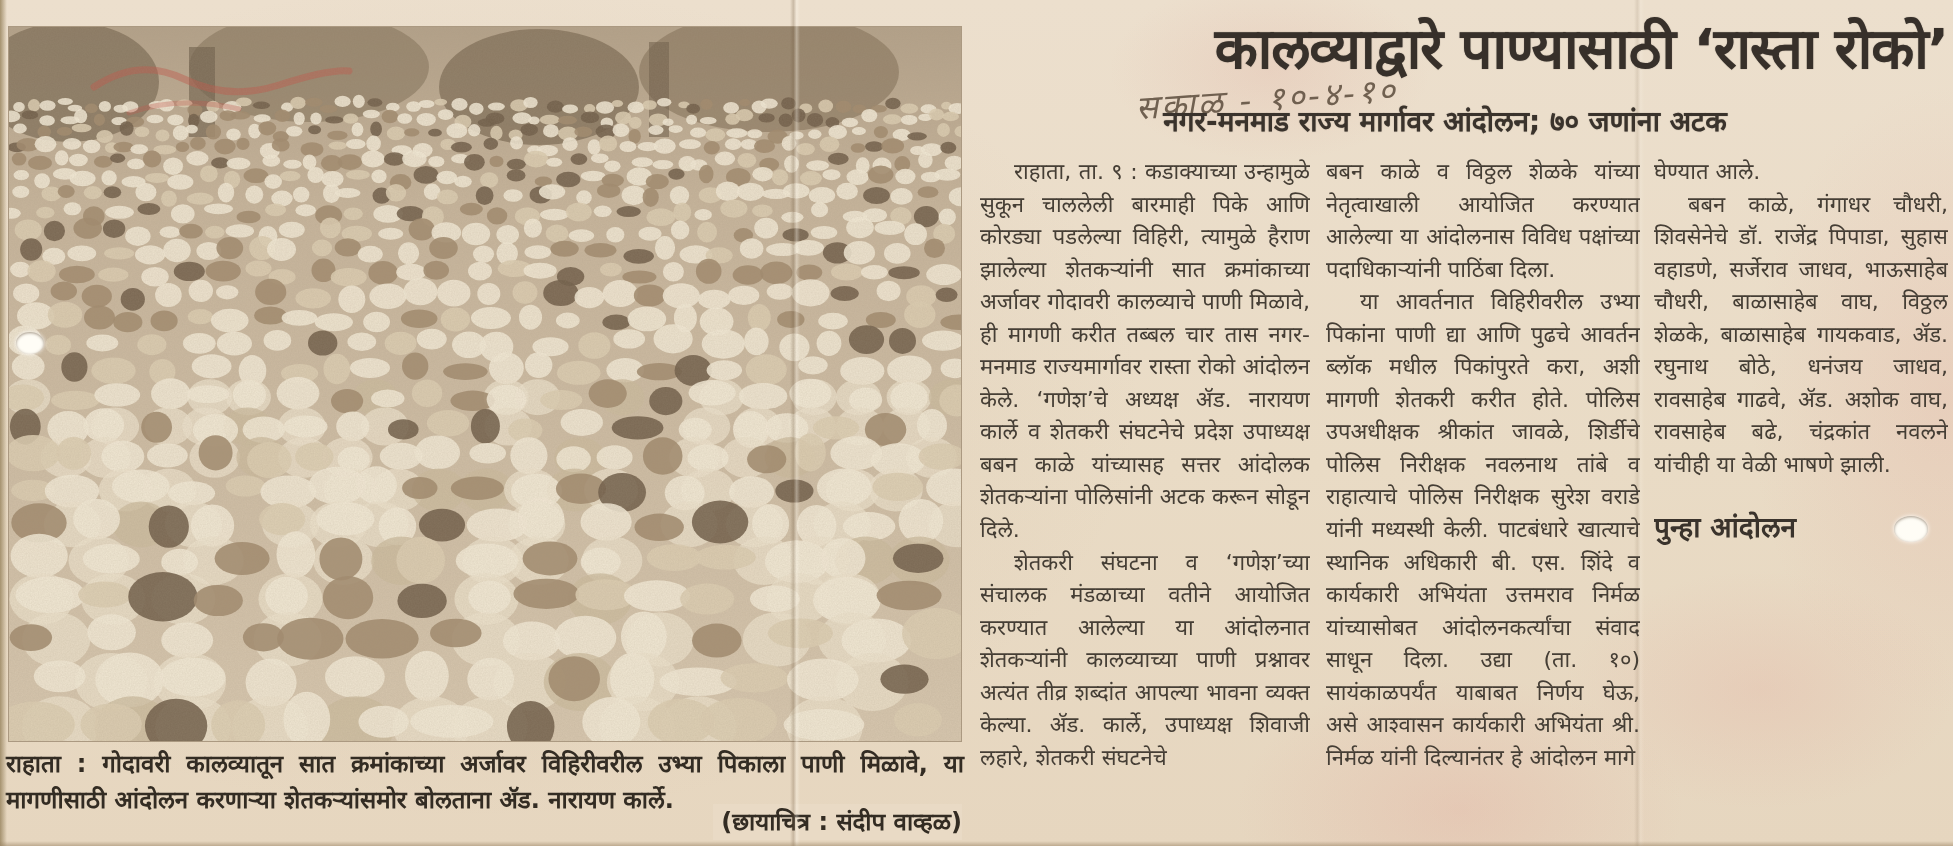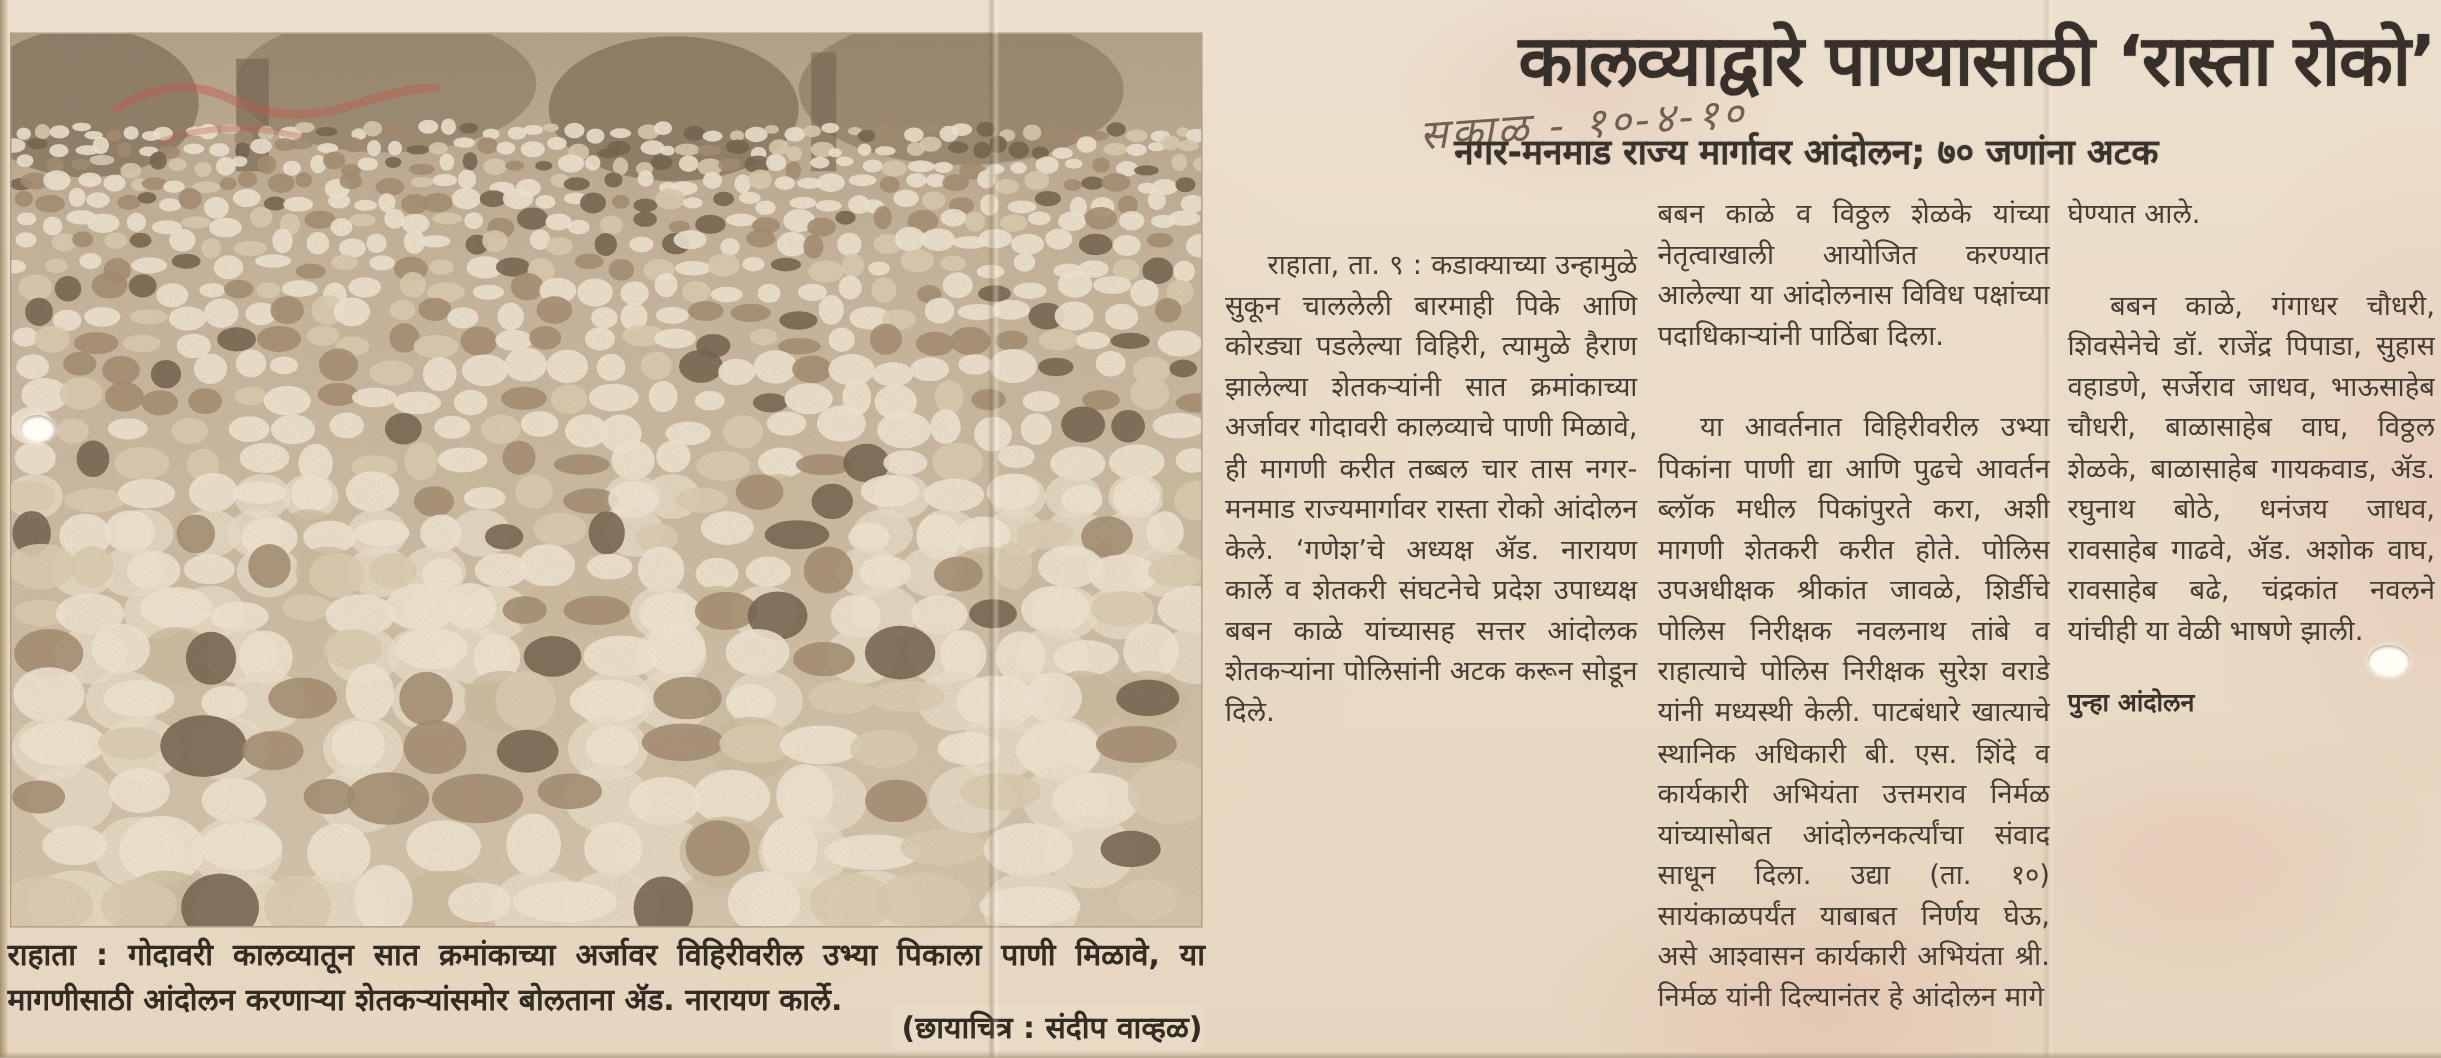--- a/index.html
+++ b/index.html
@@ -46,22 +46,22 @@
   #subheadline{position:absolute;left:978px;top:101px;width:934px;height:52px;
     font-size:28px;font-weight:bold;color:#3a332c;text-align:center;white-space:nowrap;overflow:hidden;
     text-shadow:0 0 1px rgba(58,51,44,.5);}
   
   .col{position:absolute;top:156px;height:690px;overflow:hidden;
     font-size:22px;line-height:1.48;text-align:justify;color:#453e35;}
   #col-1{left:980px;width:330px;}
   #col-2{left:1326px;width:314px;}
   #col-3{left:1654px;width:294px;}
   .col p{margin:0;}
-  .col p.indent{text-indent:34px;margin-top:41px;}
-  .col h3{margin:26px 0 4px 0;font-size:20px;color:#3a332c;}
+  .col p.indent{text-indent:34px;}
+  .col h3{margin:26px 0 4px 0;font-size:28px;color:#3a332c;}
 </style>
 </head>
 <body>
 
 <div id="clip">
 
   <div id="photo">
     <svg viewBox="0 0 952 714" preserveAspectRatio="none">
       <defs>
         <linearGradient id="pbg" x1="0" y1="0" x2="0" y2="1">
@@ -940,20 +940,21 @@
 
   <div class="punch-hole" style="left:16px;top:332px;width:28px;height:22px;"></div>
   <div class="punch-hole" style="left:1894px;top:516px;width:34px;height:26px;"></div>
 
   <div id="headline">कालव्याद्वारे पाण्यासाठी ‘रास्ता रोको’</div>
   <div id="handwritten">सकाळ - १०-४-१०</div>
   <div id="subheadline">नगर-मनमाड राज्य मार्गावर आंदोलन; ७० जणांना अटक</div>
 
   <div class="col" id="col-1">
     <p class="indent">राहाता, ता. ९ : कडाक्याच्या उन्हामुळे सुकून चाललेली बारमाही पिके आणि कोरड्या पडलेल्या विहिरी, त्यामुळे हैराण झालेल्या शेतकऱ्यांनी सात क्रमांकाच्या अर्जावर गोदावरी कालव्याचे पाणी मिळावे, ही मागणी करीत तब्बल चार तास नगर-मनमाड राज्यमार्गावर रास्ता रोको आंदोलन केले. ‘गणेश’चे अध्यक्ष ॲड. नारायण कार्ले व शेतकरी संघटनेचे प्रदेश उपाध्यक्ष बबन काळे यांच्यासह सत्तर आंदोलक शेतकऱ्यांना पोलिसांनी अटक करून सोडून दिले.</p>
+    <p class="indent">शेतकरी संघटना व ‘गणेश’च्या संचालक मंडळाच्या वतीने आयोजित करण्यात आलेल्या या आंदोलनात शेतकऱ्यांनी कालव्याच्या पाणी प्रश्नावर अत्यंत तीव्र शब्दांत आपल्या भावना व्यक्त केल्या. ॲड. कार्ले, उपाध्यक्ष शिवाजी लहारे, शेतकरी संघटनेचे</p>
   </div>
 
   <div class="col" id="col-2">
     <p>बबन काळे व विठ्ठल शेळके यांच्या नेतृत्वाखाली आयोजित करण्यात आलेल्या या आंदोलनास विविध पक्षांच्या पदाधिकाऱ्यांनी पाठिंबा दिला.</p>
     <p class="indent">या आवर्तनात विहिरीवरील उभ्या पिकांना पाणी द्या आणि पुढचे आवर्तन ब्लॉक मधील पिकांपुरते करा, अशी मागणी शेतकरी करीत होते. पोलिस उपअधीक्षक श्रीकांत जावळे, शिर्डीचे पोलिस निरीक्षक नवलनाथ तांबे व राहात्याचे पोलिस निरीक्षक सुरेश वराडे यांनी मध्यस्थी केली. पाटबंधारे खात्याचे स्थानिक अधिकारी बी. एस. शिंदे व कार्यकारी अभियंता उत्तमराव निर्मळ यांच्यासोबत आंदोलनकर्त्यांचा संवाद साधून दिला. उद्या (ता. १०) सायंकाळपर्यंत याबाबत निर्णय घेऊ, असे आश्वासन कार्यकारी अभियंता श्री. निर्मळ यांनी दिल्यानंतर हे आंदोलन मागे</p>
   </div>
 
   <div class="col" id="col-3">
     <p>घेण्यात आले.</p>
     <p class="indent">बबन काळे, गंगाधर चौधरी, शिवसेनेचे डॉ. राजेंद्र पिपाडा, सुहास वहाडणे, सर्जेराव जाधव, भाऊसाहेब चौधरी, बाळासाहेब वाघ, विठ्ठल शेळके, बाळासाहेब गायकवाड, ॲड. रघुनाथ बोठे, धनंजय जाधव, रावसाहेब गाढवे, ॲड. अशोक वाघ, रावसाहेब बढे, चंद्रकांत नवलने यांचीही या वेळी भाषणे झाली.</p>

